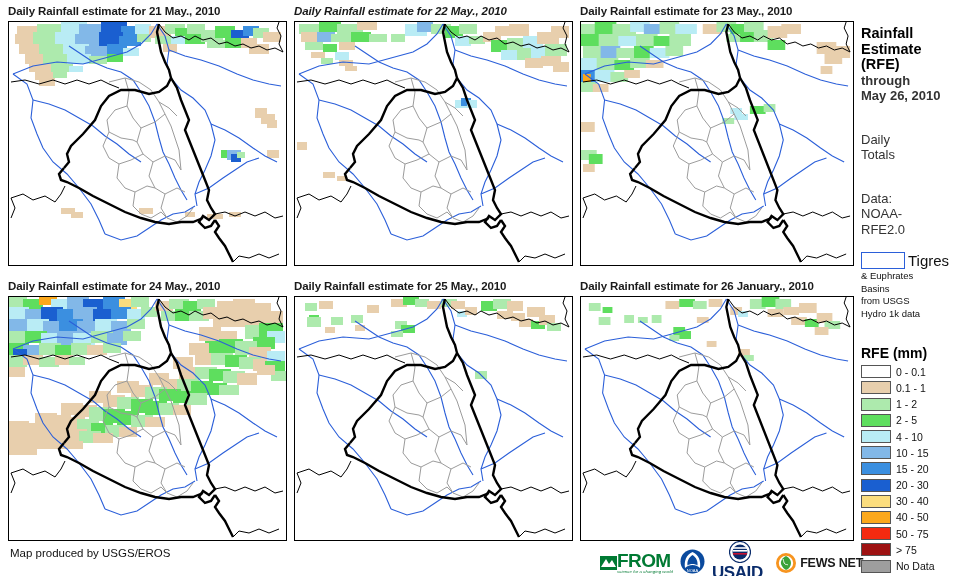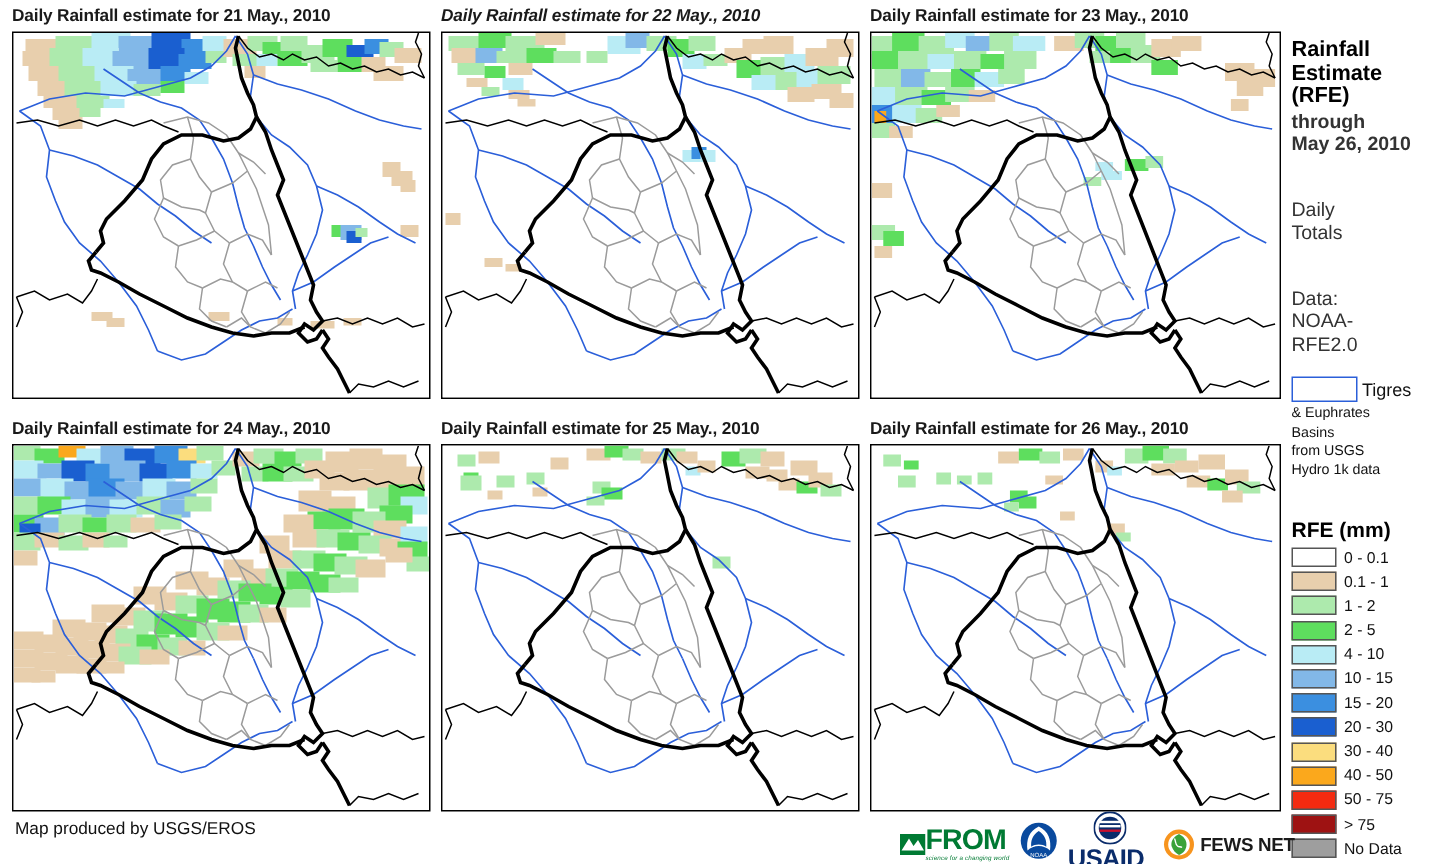--- a/index.html
+++ b/index.html
@@ -27,21 +27,21 @@
     font-size:14.5px;font-weight:bold;color:#000;line-height:15.5px;
     margin-top:26px;
   }
   .side-sub{font-size:13px;color:#333;line-height:15.5px;font-weight:bold;}
   .side-block{font-size:13px;color:#333;line-height:15.5px;margin-top:28px;}
   .basin-key{margin-top:14px;}
   .basin-swatch{
     display:inline-block;width:42px;height:15px;border:1.3px solid #2b5fd9;
     background:#fff;vertical-align:middle;margin-right:3px;
   }
-  .basin-lab{font-size:12px;color:#111;vertical-align:middle;}
+  .basin-lab{font-size:15px;color:#111;vertical-align:middle;}
   .basin-lines{font-size:9.5px;color:#111;line-height:11.5px;margin-top:1px;}
 
   .rfe-head{font-size:14px;font-weight:bold;color:#000;margin-top:26px;margin-bottom:3px;}
   .rfe-row{display:flex;align-items:center;height:15px;margin-bottom:1.2px;}
   .rfe-sw{width:30px;height:13px;border:1px solid #555;box-sizing:border-box;margin-right:5px;flex:none;}
   .rfe-lab{font-size:10.5px;color:#111;white-space:nowrap;}
 
   
   .footer-note{
     position:absolute;left:10px;top:547px;font-size:11.5px;color:#111;
@@ -683,21 +683,21 @@
           <path d="M2 176 L14 172 L24 178 L36 174 L46 180 L52 172 L56 164"></path>
           <path d="M2 176 L6 186 L2 196"></path>
           <path d="M206 192 L216 190 L226 194 L236 190 L246 194 L256 190 L266 196 L274 194"></path>
           <path d="M224 240 L230 234 L240 236 L250 232 L260 236 L270 232"></path>
         </g>
       </svg>
     </div>
   </div>
 
   <div class="panel" style="left:578px;top:279px;">
-    <div class="panel-title">Daily Rainfall estimate for 26 May., 2010</div>
+    <div class="panel-title">Daily Rainfall estimate for 26 January., 2010</div>
     <div class="map-frame" style="left:2px;top:17px;width:274px;height:245px;">
       <svg width="272" height="243" viewBox="0 0 277 243" preserveAspectRatio="none">
         <rect x="0" y="0" width="277" height="243" fill="#ffffff"></rect>
         <g>
           <rect x="8" y="6" width="12" height="8" fill="#adeaad"></rect>
           <rect x="22" y="10" width="10" height="6" fill="#5ede5e"></rect>
           <rect x="18" y="20" width="12" height="8" fill="#adeaad"></rect>
           <rect x="44" y="18" width="10" height="8" fill="#adeaad"></rect>
           <rect x="58" y="20" width="10" height="6" fill="#adeaad"></rect>
           <rect x="72" y="18" width="10" height="8" fill="#adeaad"></rect>

